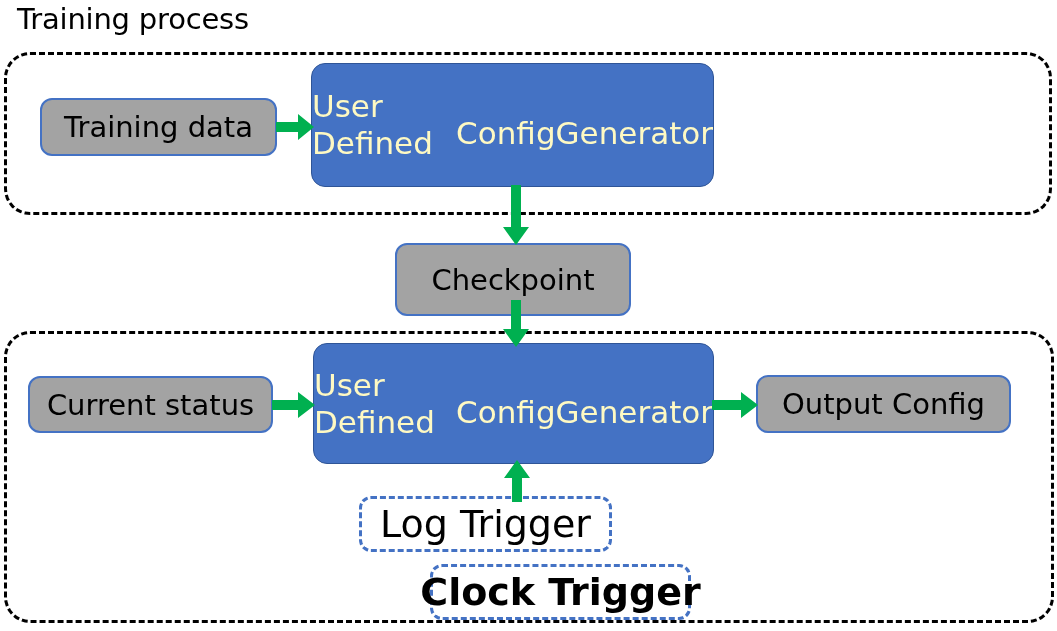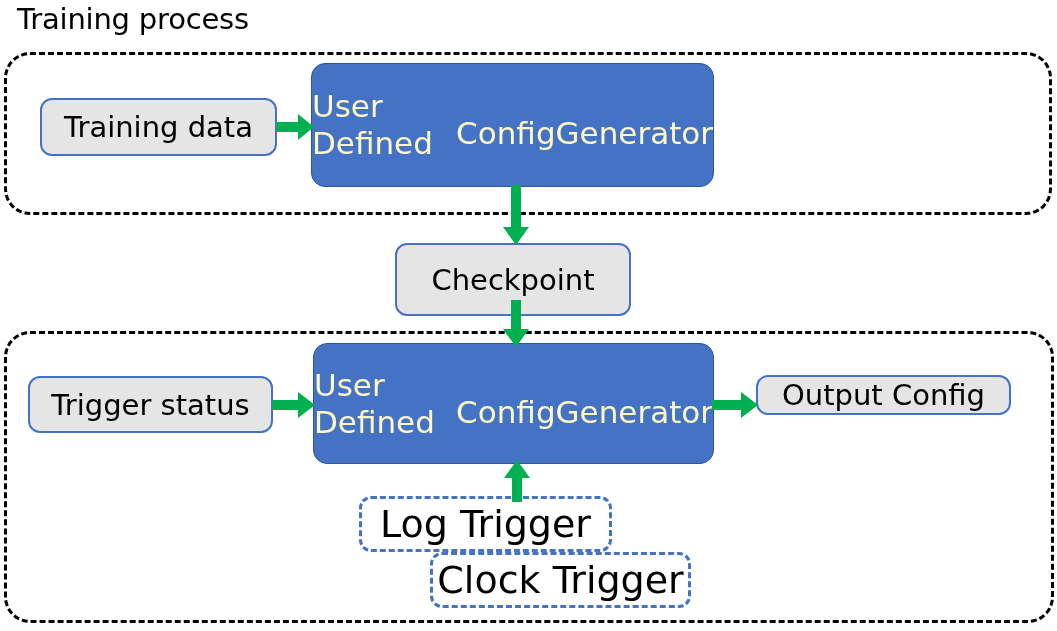--- a/index.html
+++ b/index.html
@@ -42,33 +42,33 @@
   }
   #group-training  { left: 4px; top: 52px;  width: 1048px; height: 163px; }
   #group-inference { left: 4px; top: 331px; width: 1050px; height: 292px; }
 
   
   .node-plain {
     position: absolute;
     box-sizing: border-box;
     border: 2px solid #4472C4;
     border-radius: 12px;
-    background: #e5e5e5;
+    background: #a3a3a3;
     display: flex;
     align-items: center;
     justify-content: center;
     color: #000000;
     font-size: 29px;
     line-height: 32px;
     white-space: nowrap;
   }
   #node-training-data { left: 40px;  top: 98px;  width: 237px; height: 58px; }
   #node-checkpoint    { left: 395px; top: 243px; width: 236px; height: 73px; }
   #node-current-status{ left: 28px;  top: 376px; width: 245px; height: 57px; }
-  #node-output-config { left: 756px; top: 375px; width: 255px; height: 40px; }
+  #node-output-config { left: 756px; top: 375px; width: 255px; height: 58px; }
 
   
   .node-dashed {
     position: absolute;
     box-sizing: border-box;
     border: 3px dashed #4472C4;
     border-radius: 12px;
     background: #ffffff;
     display: flex;
     align-items: center;
@@ -76,23 +76,24 @@
     font-size: 38px;
     line-height: 32px;
     white-space: nowrap;
   }
   #node-log-trigger {
     left: 359px; top: 496px; width: 253px; height: 56px;
     justify-content: center;
     z-index: 3;
   }
   #node-clock-trigger {
-    left: 430px; top: 552px; width: 261px; height: 56px;
+    left: 430px; top: 564px; width: 261px; height: 56px;
     justify-content: center;
     z-index: 4;
+    font-weight: bold;
   }
 
   
   .node-blue {
     position: absolute;
     box-sizing: border-box;
     background: #4472C4;
     border: 1px solid #2F5597;
     border-radius: 14px;
     display: flex;
@@ -151,21 +152,21 @@
 
   <div class="arrow" id="arrow-ckpt-to-gen2">
     <svg width="32" height="48" viewBox="0 0 32 48">
       <path d="M11,0 L21,0 L21,29 L29,29 L16,47 L3,29 L11,29 Z" fill="#00B050"></path>
     </svg>
   </div>
 
 
   <div class="group-box" id="group-inference"></div>
 
-  <div class="node-plain" id="node-current-status">Trigger status</div>
+  <div class="node-plain" id="node-current-status">Current status</div>
 
   <div class="node-blue" id="node-blue-inference">
     <span class="l1">User Defined</span>
     <span class="l2">ConfigGenerator</span>
   </div>
 
   <div class="node-plain" id="node-output-config">Output Config</div>
 
   <div class="arrow" id="arrow-status-to-gen2">
     <svg width="45" height="30" viewBox="0 0 45 30">

